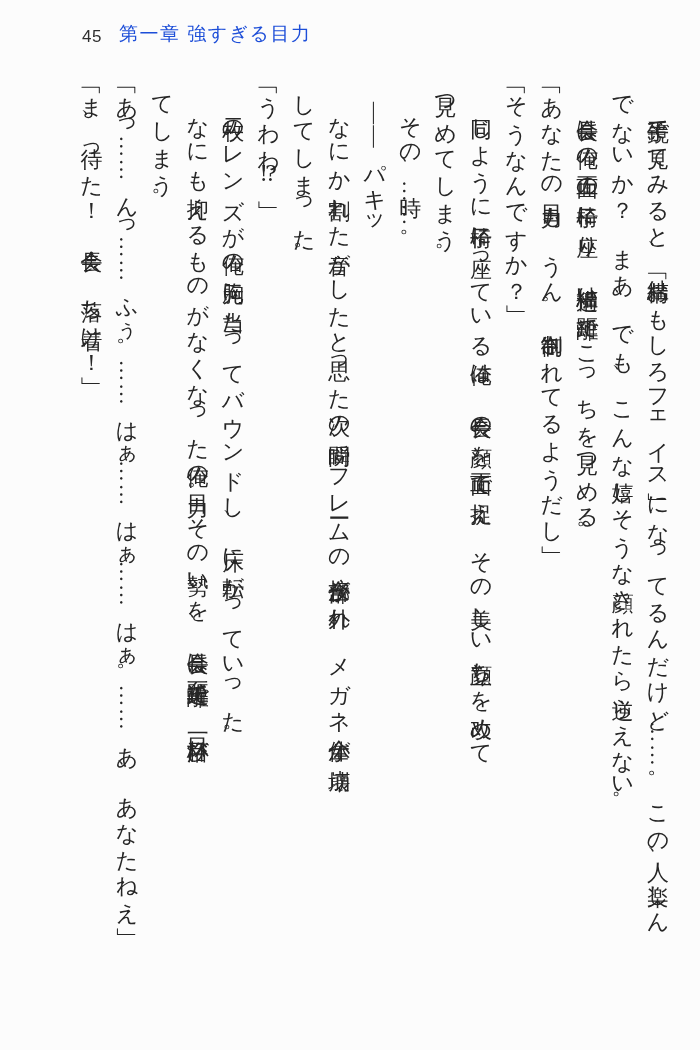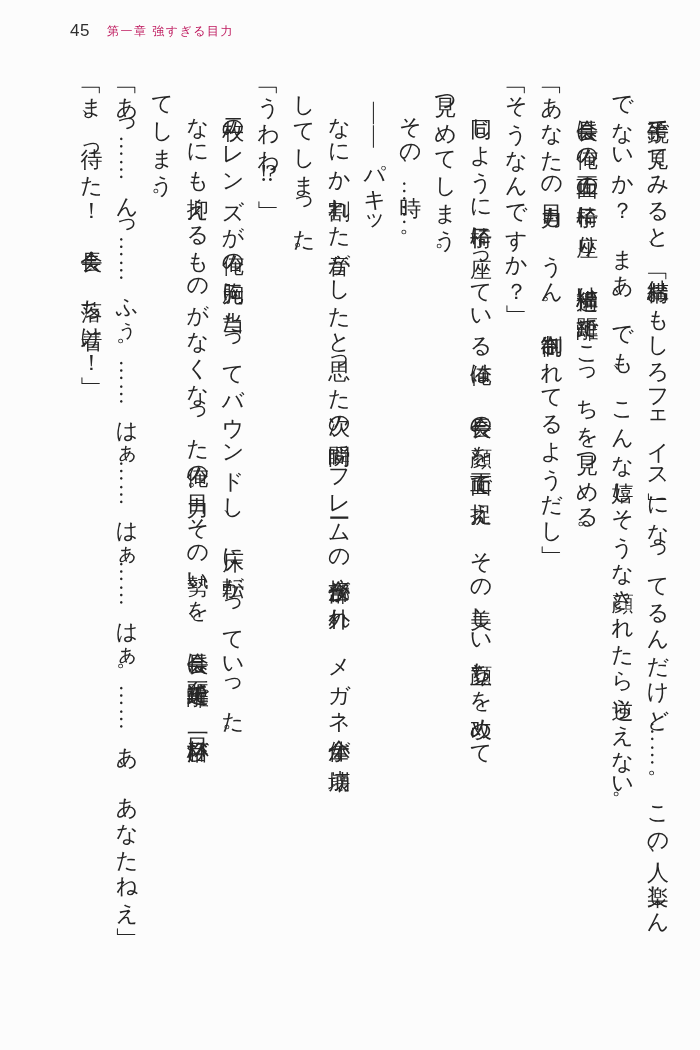--- a/index.html
+++ b/index.html
@@ -10,35 +10,35 @@
   .page {
     position: relative;
     width: 700px;
     height: 1050px;
     background: #fcfcfc;
     overflow: hidden;
   }
   .page-header {
     position: absolute;
     top: 21px;
-    left: 70px;
+    left: 82px;
     display: flex;
-    align-items: center;
+    align-items: flex-end;
     gap: 17px;
     font-family: "Liberation Sans", "DejaVu Sans", sans-serif;
   }
   .page-number {
     font-size: 17px;
     font-weight: 500;
     color: #2f2f2f;
     letter-spacing: 0.5px;
   }
   .chapter-title {
-    font-size: 12px;
-    color: #be185d;
+    font-size: 19px;
+    color: #1d4ed8;
     letter-spacing: 1.5px;
   }
   .text-body {
     position: absolute;
     top: 80px;
     right: 24px;
     height: 972px;
     writing-mode: vertical-rl;
     text-orientation: mixed;
     font-family: "Liberation Serif", "DejaVu Serif", serif;

